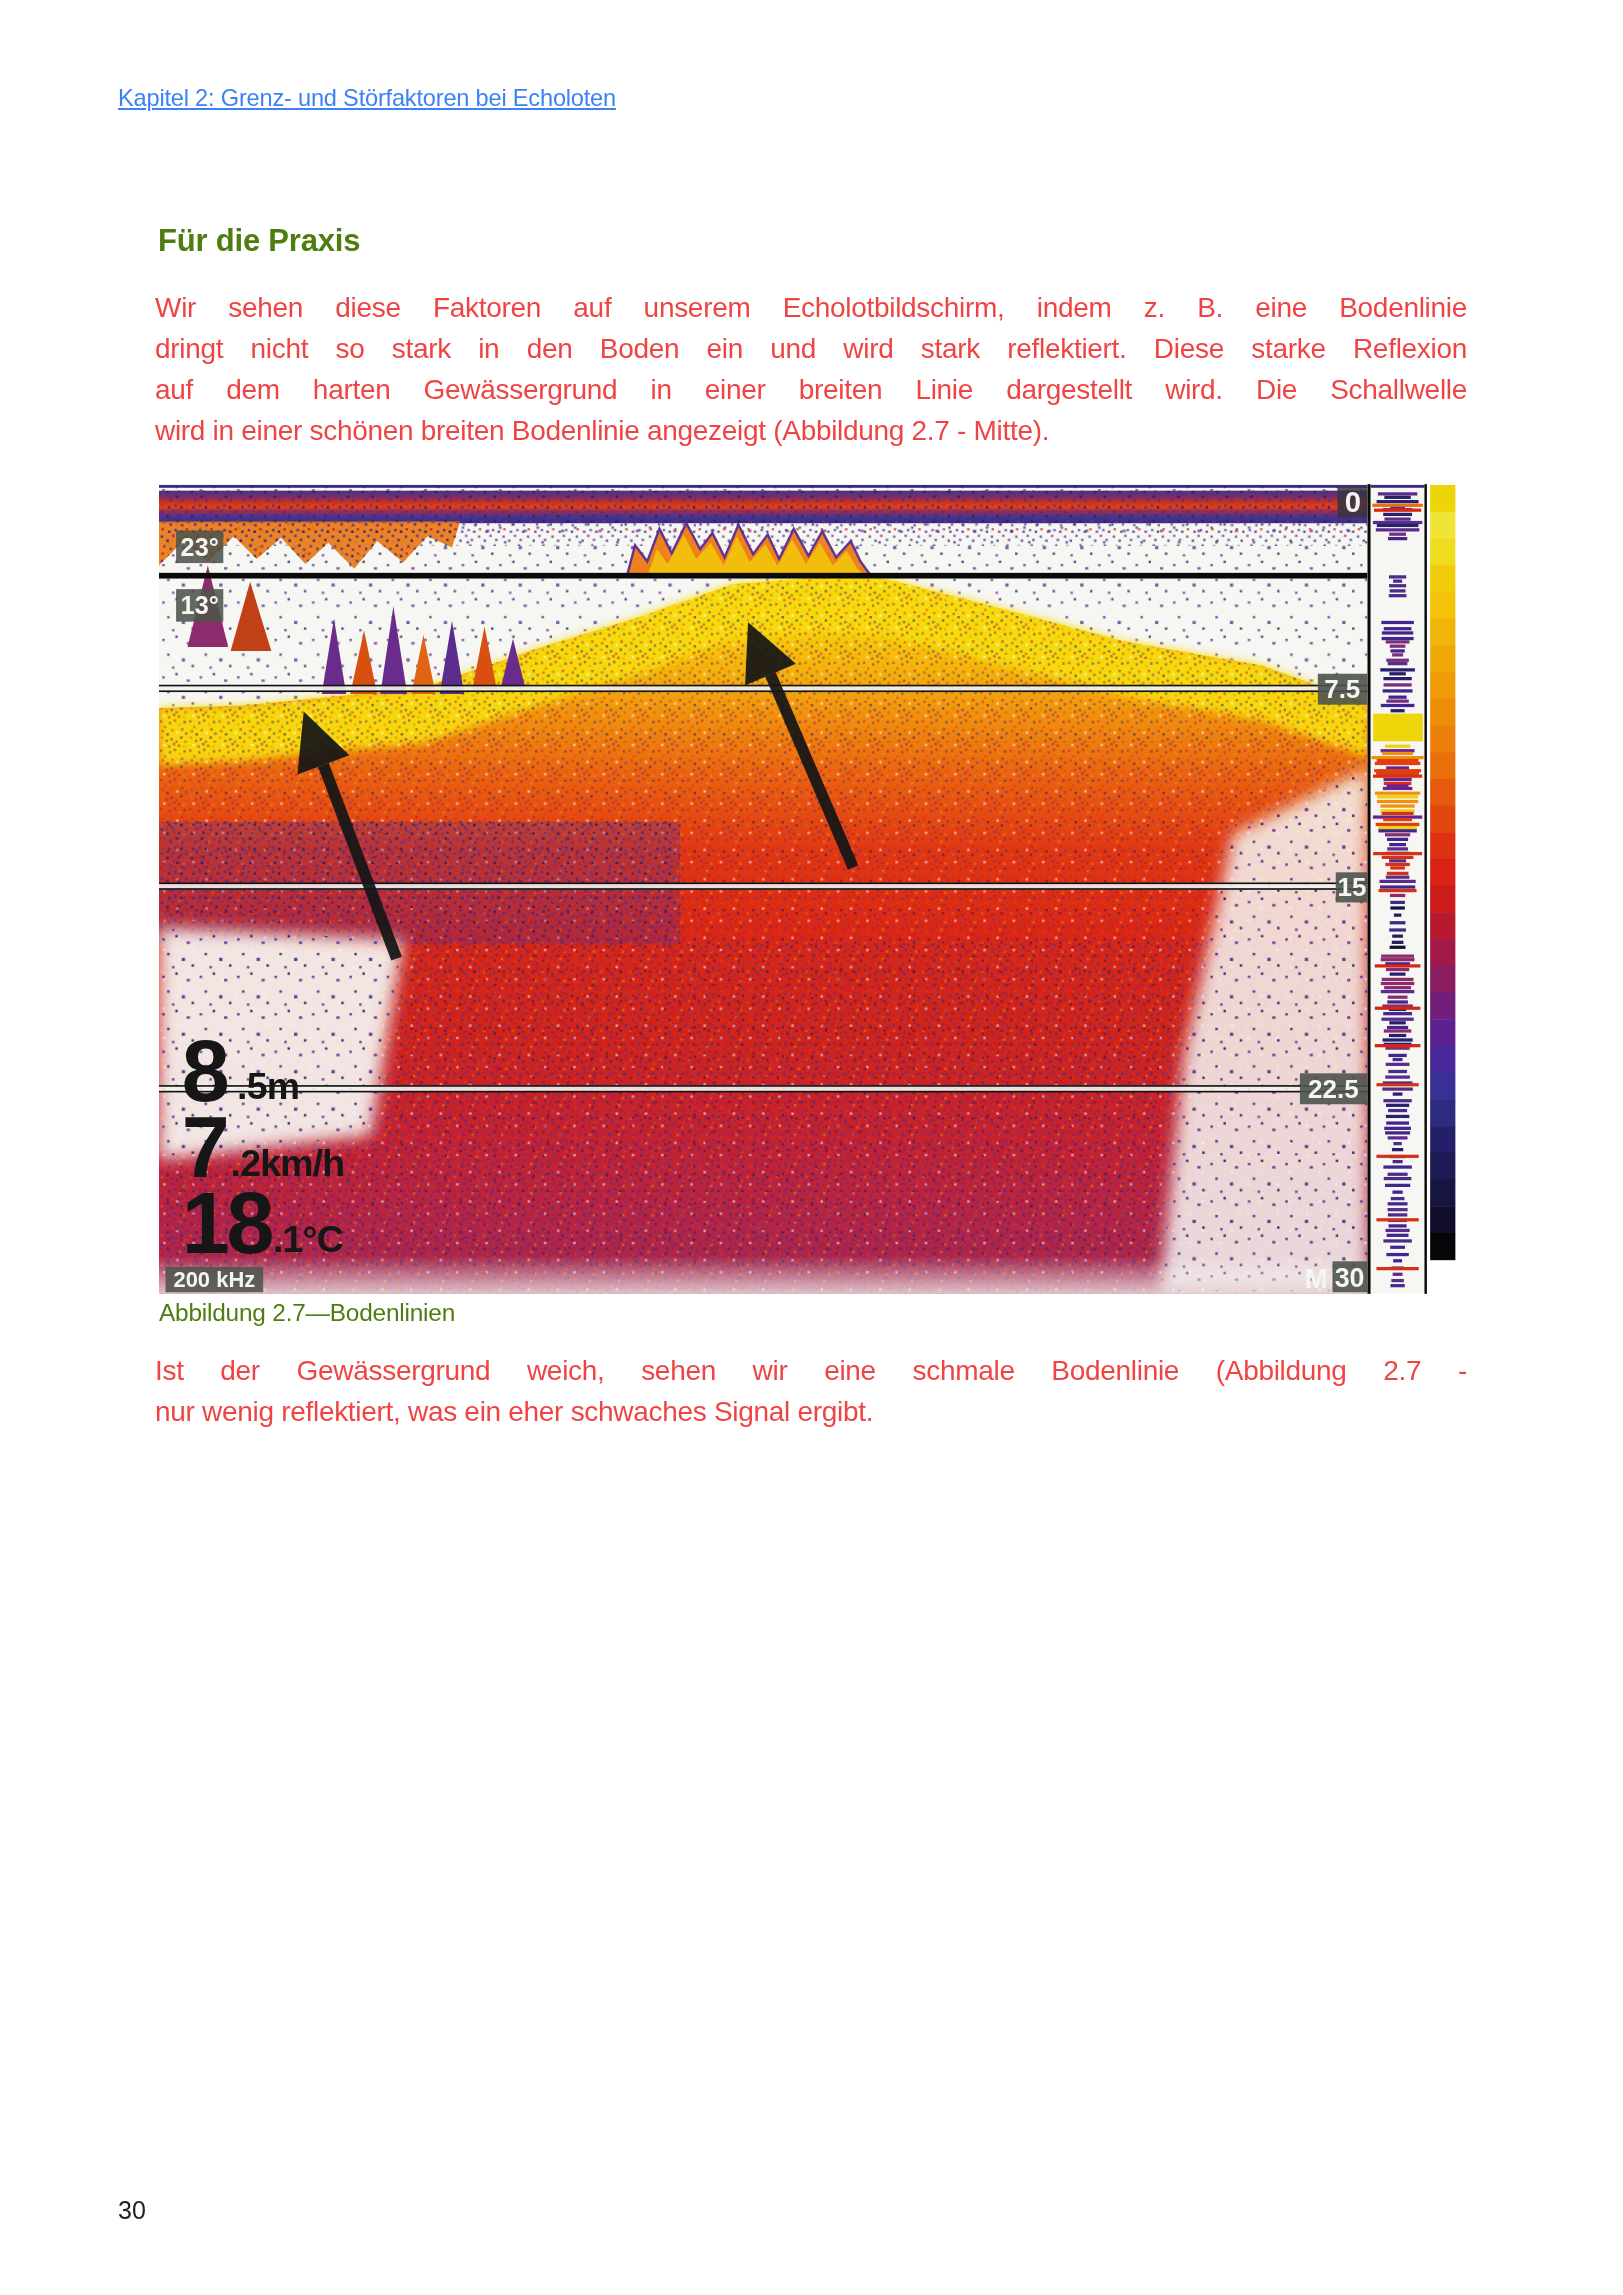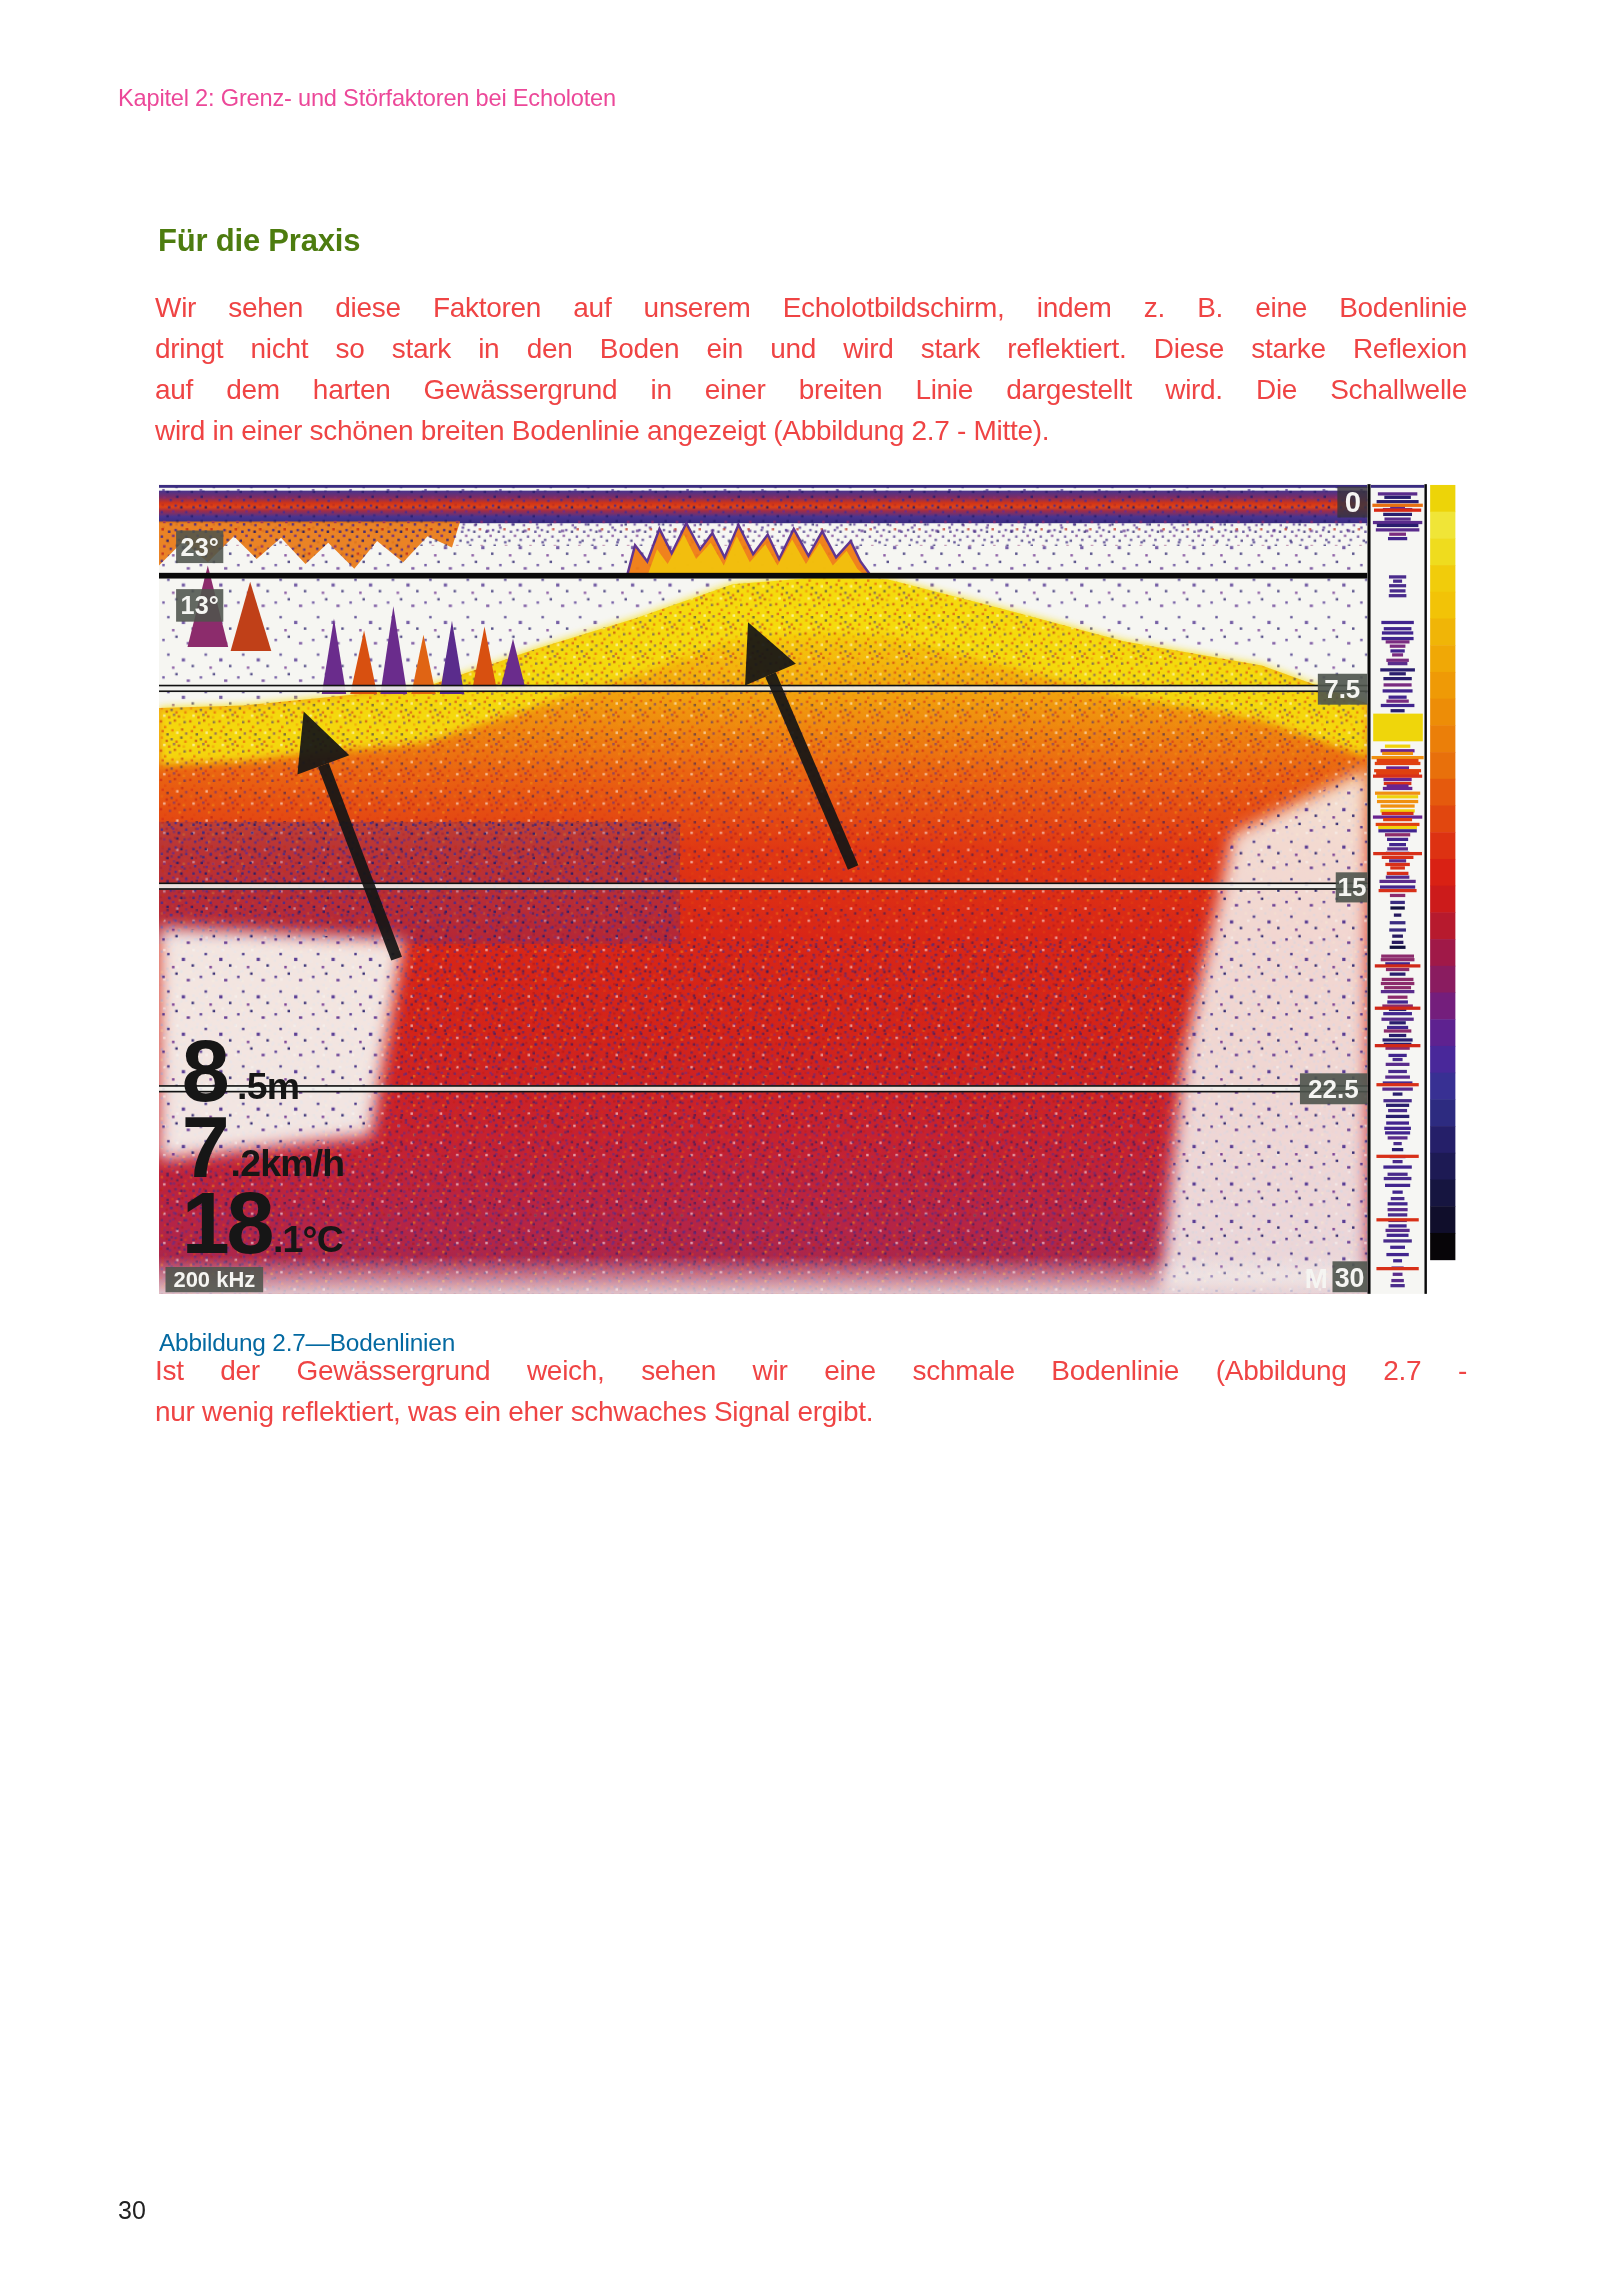--- a/index.html
+++ b/index.html
@@ -1,19 +1,19 @@
 <!DOCTYPE html>
 <html style="font-size:13px"><head>
 <meta charset="utf-8">
 <style>
   html,body{margin:0;padding:0;}
   body{width:1623px;height:2295px;position:relative;background:#ffffff;
        font-family:"Liberation Sans","DejaVu Sans",sans-serif;color:#101010;}
   .abs{position:absolute;}
-  #running-header{left:118px;top:85px;font-size:23.6px;color:#ec4899;letter-spacing:-0.2px;}
+  #running-header{left:118px;top:85px;font-size:23.6px;color:#3b82f6;letter-spacing:-0.2px;text-decoration:underline;}
   #section-heading{left:158px;top:223px;font-size:31px;font-weight:bold;color:#4d7c0f;letter-spacing:-0.2px;}
   .para{left:155px;width:1312px;font-size:28px;line-height:41px;color:#ef4444;letter-spacing:-0.3px;}
   #paragraph-1{top:287px;}
   #paragraph-2{top:1350px;}
   .jline{text-align:justify;text-align-last:justify;white-space:normal;}
   .jline.last{text-align-last:left;}
   #figure-caption{left:159px;top:1299px;font-size:24.4px;letter-spacing:-0.2px;}
   #page-number{left:118px;top:2196px;font-size:25px;color:#222;}
   #sonar-figure{left:159px;top:484px;width:1298px;height:810px;}
   svg{display:block;}
@@ -446,21 +446,21 @@
         <rect x="1562" y="756.0344827586208" width="31" height="33.42758620689656" fill="#2D2B80"></rect>
         <rect x="1562" y="788.8620689655173" width="31" height="33.42758620689656" fill="#251F69"></rect>
         <rect x="1562" y="821.6896551724138" width="31" height="33.42758620689656" fill="#1D1A54"></rect>
         <rect x="1562" y="854.5172413793105" width="31" height="33.42758620689656" fill="#161540"></rect>
         <rect x="1562" y="887.344827586207" width="31" height="33.42758620689656" fill="#100E2B"></rect>
         <rect x="1562" y="920.1724137931035" width="31" height="33.42758620689656" fill="#070508"></rect>
       </g>
 </svg>
 </div>
 
-<div class="abs" id="figure-caption" style="color: #0369a1; margin-top: 30px;">Abbildung 2.7—Bodenlinien</div>
+<div class="abs" id="figure-caption" style="color: #4d7c0f;">Abbildung 2.7—Bodenlinien</div>
 
 <div class="abs para" id="paragraph-2">
   <div class="jline">Ist der Gewässergrund weich, sehen wir eine schmale Bodenlinie (Abbildung 2.7 -</div>
   <div class="jline last">nur wenig reflektiert, was ein eher schwaches Signal ergibt.</div>
 </div>
 
 <div class="abs" id="page-number">30</div>
 
 
 </body></html>

